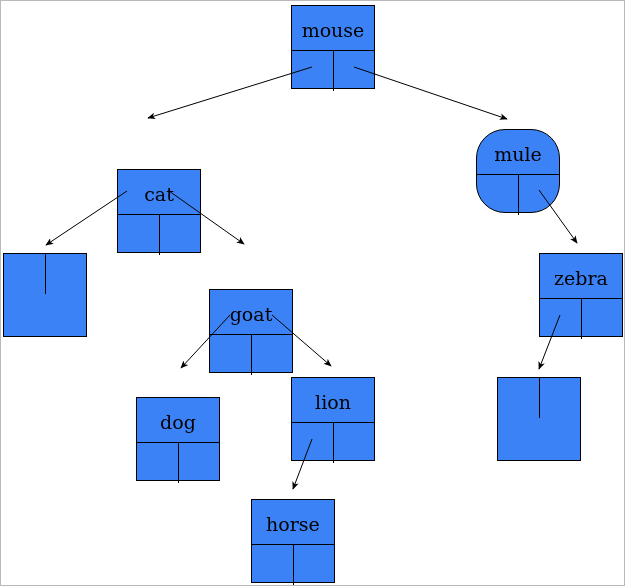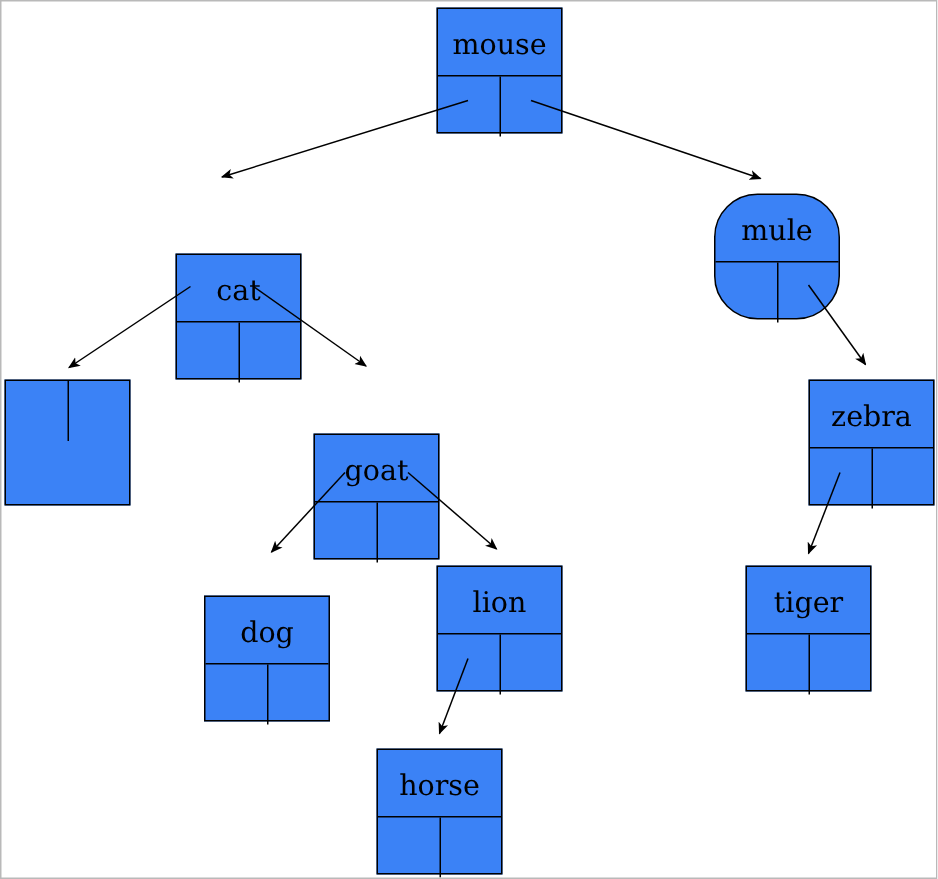--- a/index.html
+++ b/index.html
@@ -147,21 +147,20 @@
 
   <div class="node pos-lion">
     <div class="node-label">lion</div>
     <div class="node-cells">
       <div class="cell left"></div>
       <div class="cell right"></div>
     </div>
   </div>
 
   <div class="node pos-tiger">
-    <div class="node-label">tiger</div>
     <div class="node-cells">
       <div class="cell left"></div>
       <div class="cell right"></div>
     </div>
   </div>
 
   <div class="node pos-horse">
     <div class="node-label">horse</div>
     <div class="node-cells">
       <div class="cell left"></div>

